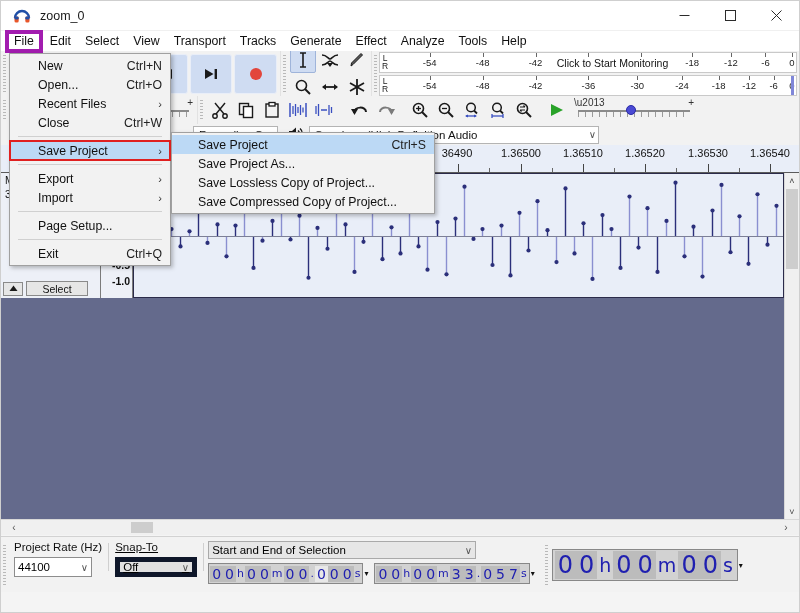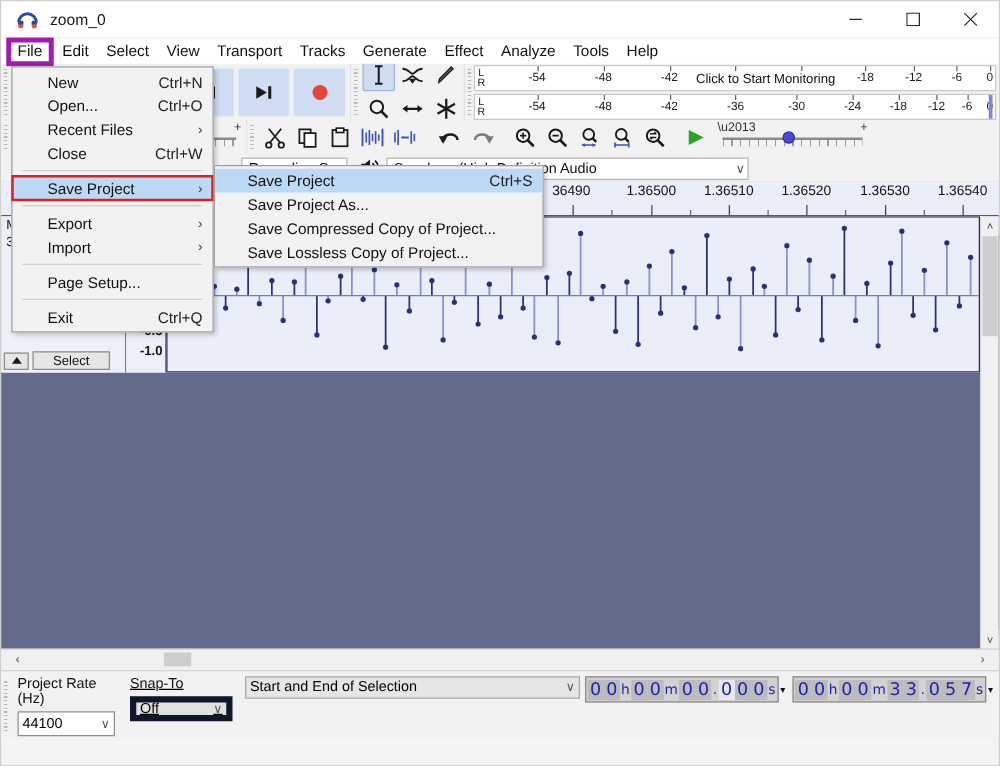--- a/index.html
+++ b/index.html
@@ -740,21 +740,21 @@
       <div style="display:flex;flex-direction:column;gap:4px;padding:0 6px;text-decoration:underline;">
         <div class="lbl">Snap-To</div>
         <div class="snapcombo">
           <span>Off</span>
           <span class="cz" style="margin-left:auto;font-size:10px;color:#555;">∨</span>
         </div>
       </div>
 
       <div class="vsep" style="margin-top:2px;"></div>
 
-      <div style="display:flex;flex-direction:row;gap:4px;padding:0 4px;text-align:center;">
+      <div style="display:flex;flex-direction:column;gap:4px;padding:0 4px;text-align:center;">
         <div class="selcombo" style="width:268px;background:#e6e6e6;">
           <span>Start and End of Selection</span>
           <span class="cz" style="margin-left:auto;font-size:10px;color:#555;">∨</span>
         </div>
         <div style="display:flex;gap:6px;">
           <div style="display:flex;align-items:center;">
             <div class="timefield">
               <span class="d">0</span>
                 <span class="d">0</span>
                 <span class="u">h</span>
@@ -857,20 +857,20 @@
 
   <div class="submenu">
     <div class="dd-item hl">
       <span>Save Project</span>
       <span class="acc">Ctrl+S</span>
     </div>
     <div class="dd-item">
       <span>Save Project As...</span>
     </div>
     <div class="dd-item">
+      <span>Save Lossless Copy of Project...</span>
+    </div>
+    <div class="dd-item">
       <span>Save Compressed Copy of Project...</span>
     </div>
-    <div class="dd-item">
-      <span>Save Lossless Copy of Project...</span>
-    </div>
   </div>
 
 </div>
 
 </body></html>

